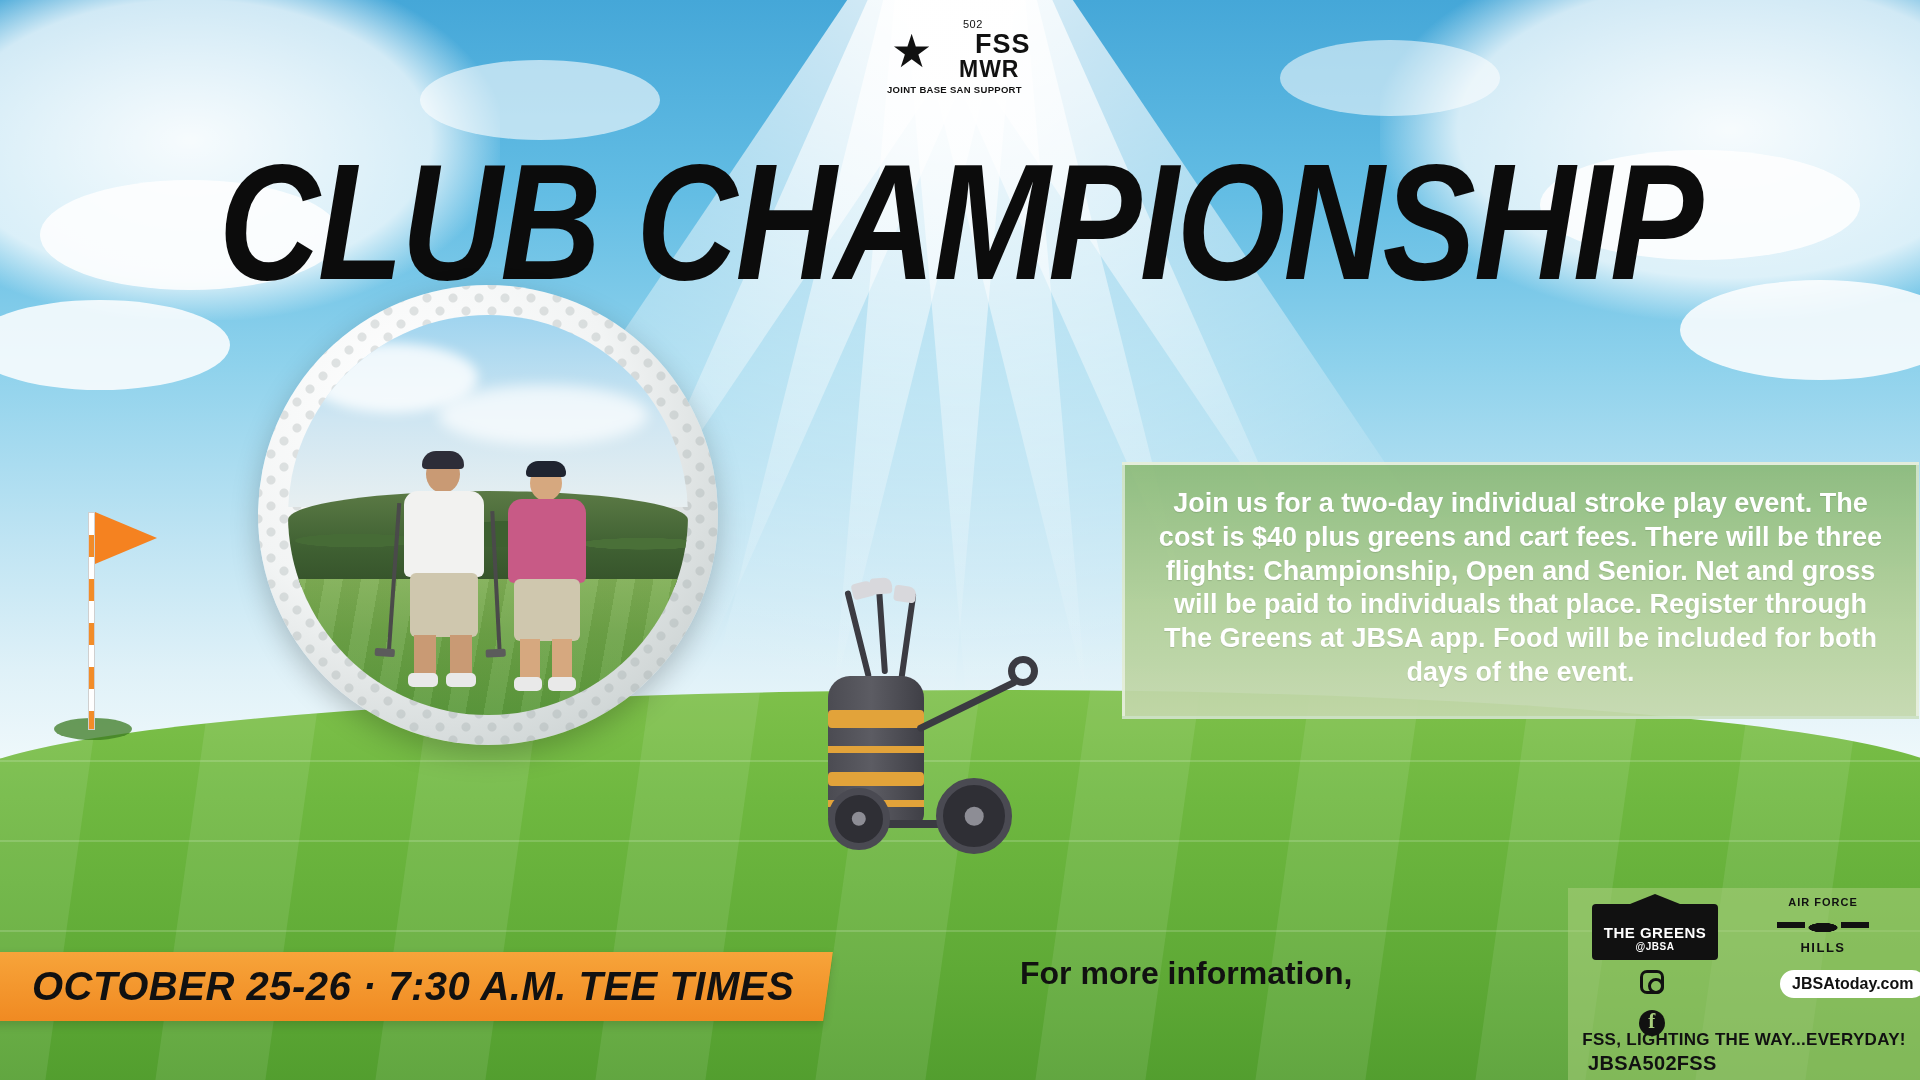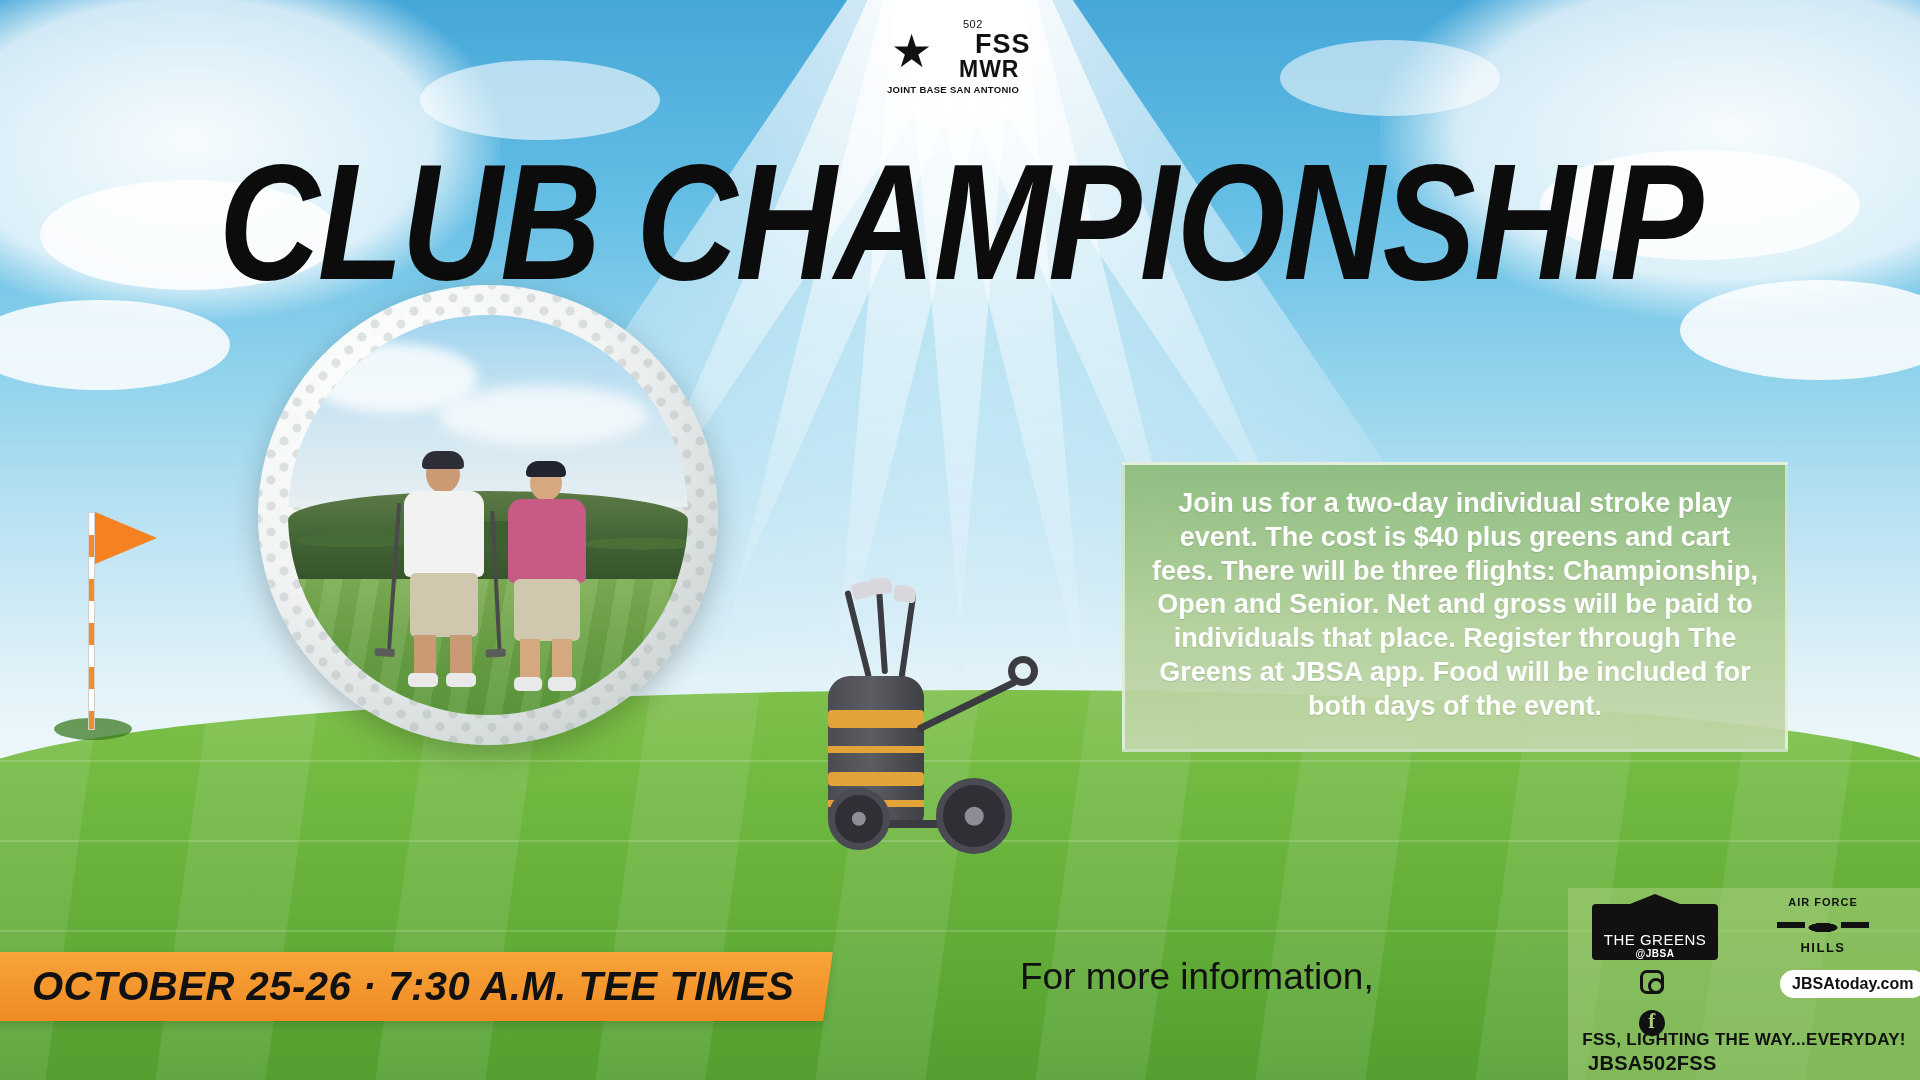--- a/index.html
+++ b/index.html
@@ -259,21 +259,21 @@
     background: #3b3b42; border-radius: 4px;
   }
 
   
   .question {
     position: absolute; left: 1050px; top: 405px; width: 800px;
     font-size: 30px; font-weight: 800; color: #111; letter-spacing: .2px;
   }
   .info-box {
     position: absolute; left: 1122px; top: 462px;
-    width: 666px; padding: 22px 26px 26px 26px;
+    width: 797px; padding: 22px 26px 26px 26px;
     background: linear-gradient(180deg, rgba(140,186,120,.92) 0%, rgba(176,206,150,.92) 55%, rgba(196,216,172,.92) 100%);
     border: 3px solid rgba(255,255,255,.55);
   }
   .info-box p {
     font-size: 27px; line-height: 1.25; font-weight: 700;
     color: #ffffff; text-align: center;
     text-shadow: 0 1px 1px rgba(0,0,0,.12);
   }
 
   
@@ -287,39 +287,39 @@
   .date-banner span {
     display: block;
     transform: skewX(8deg);
     font-size: 40px; font-weight: 800; font-style: italic;
     color: #111; letter-spacing: .5px;
   }
 
   
   .contact {
     position: absolute; left: 1020px; top: 955px; width: 560px;
-    font-size: 37px; line-height: 1.18; font-weight: 400; color: #111;
+    font-size: 32px; line-height: 1.18; font-weight: 700; color: #111;
   }
 
   
   .logo-panel {
     position: absolute; right: 0; top: 888px;
     width: 352px; height: 192px;
     background: rgba(168,206,124,.55);
   }
   .greens-logo {
     position: absolute; left: 24px; top: 16px; width: 126px; height: 56px;
     background: #111; border-radius: 4px;
     color: #fff; text-align: center;
   }
   .greens-logo .roof {
     position: absolute; left: 50%; top: -10px; transform: translateX(-50%);
     width: 0; height: 0; border-left: 30px solid transparent; border-right: 30px solid transparent; border-bottom: 12px solid #111;
   }
-  .greens-logo .t1 { font-size: 15px; font-weight: 400; margin-top: 27px; letter-spacing: .5px; }
+  .greens-logo .t1 { font-size: 15px; font-weight: 700; margin-top: 20px; letter-spacing: .5px; }
   .greens-logo .t2 { font-size: 10px; font-weight: 700; letter-spacing: .5px; }
   .af-golf { position: absolute; left: 190px; top: 8px; width: 130px; text-align: center; color: #111; }
   .af-golf .t1 { font-size: 11px; font-weight: 800; letter-spacing: 1px; }
   .af-golf .wings {
     margin: 4px auto 2px; width: 96px; height: 26px;
     background: radial-gradient(ellipse at 50% 60%, #111 0 14px, rgba(0,0,0,0) 15px),
                 linear-gradient(90deg, rgba(0,0,0,0) 0 2px, #111 2px 30px, rgba(0,0,0,0) 30px 66px, #111 66px 94px, rgba(0,0,0,0) 94px);
     background-repeat: no-repeat;
     background-size: 100% 100%, 100% 6px;
     background-position: center, center 10px;
@@ -389,21 +389,21 @@
       <div class="grass-line" style="top:240px;"></div>
     </div>
   </div>
 
   <div class="header-row">
     <div class="fss-logo">
       <div class="tx">★</div>
       <div class="n502">502</div>
       <div class="fss">FSS</div>
       <div class="mwr">MWR</div>
-      <div class="jbsa">JOINT BASE SAN ANTONIO</div>
+      <div class="jbsa">JOINT BASE SAN SUPPORT</div>
     </div>
   </div>
 
   <div class="big-title">CLUB CHAMPIONSHIP</div>
 
   <div class="ball-wrap">
     <div class="ball">
       <div class="dimples"></div>
     </div>
     <div class="photo">

